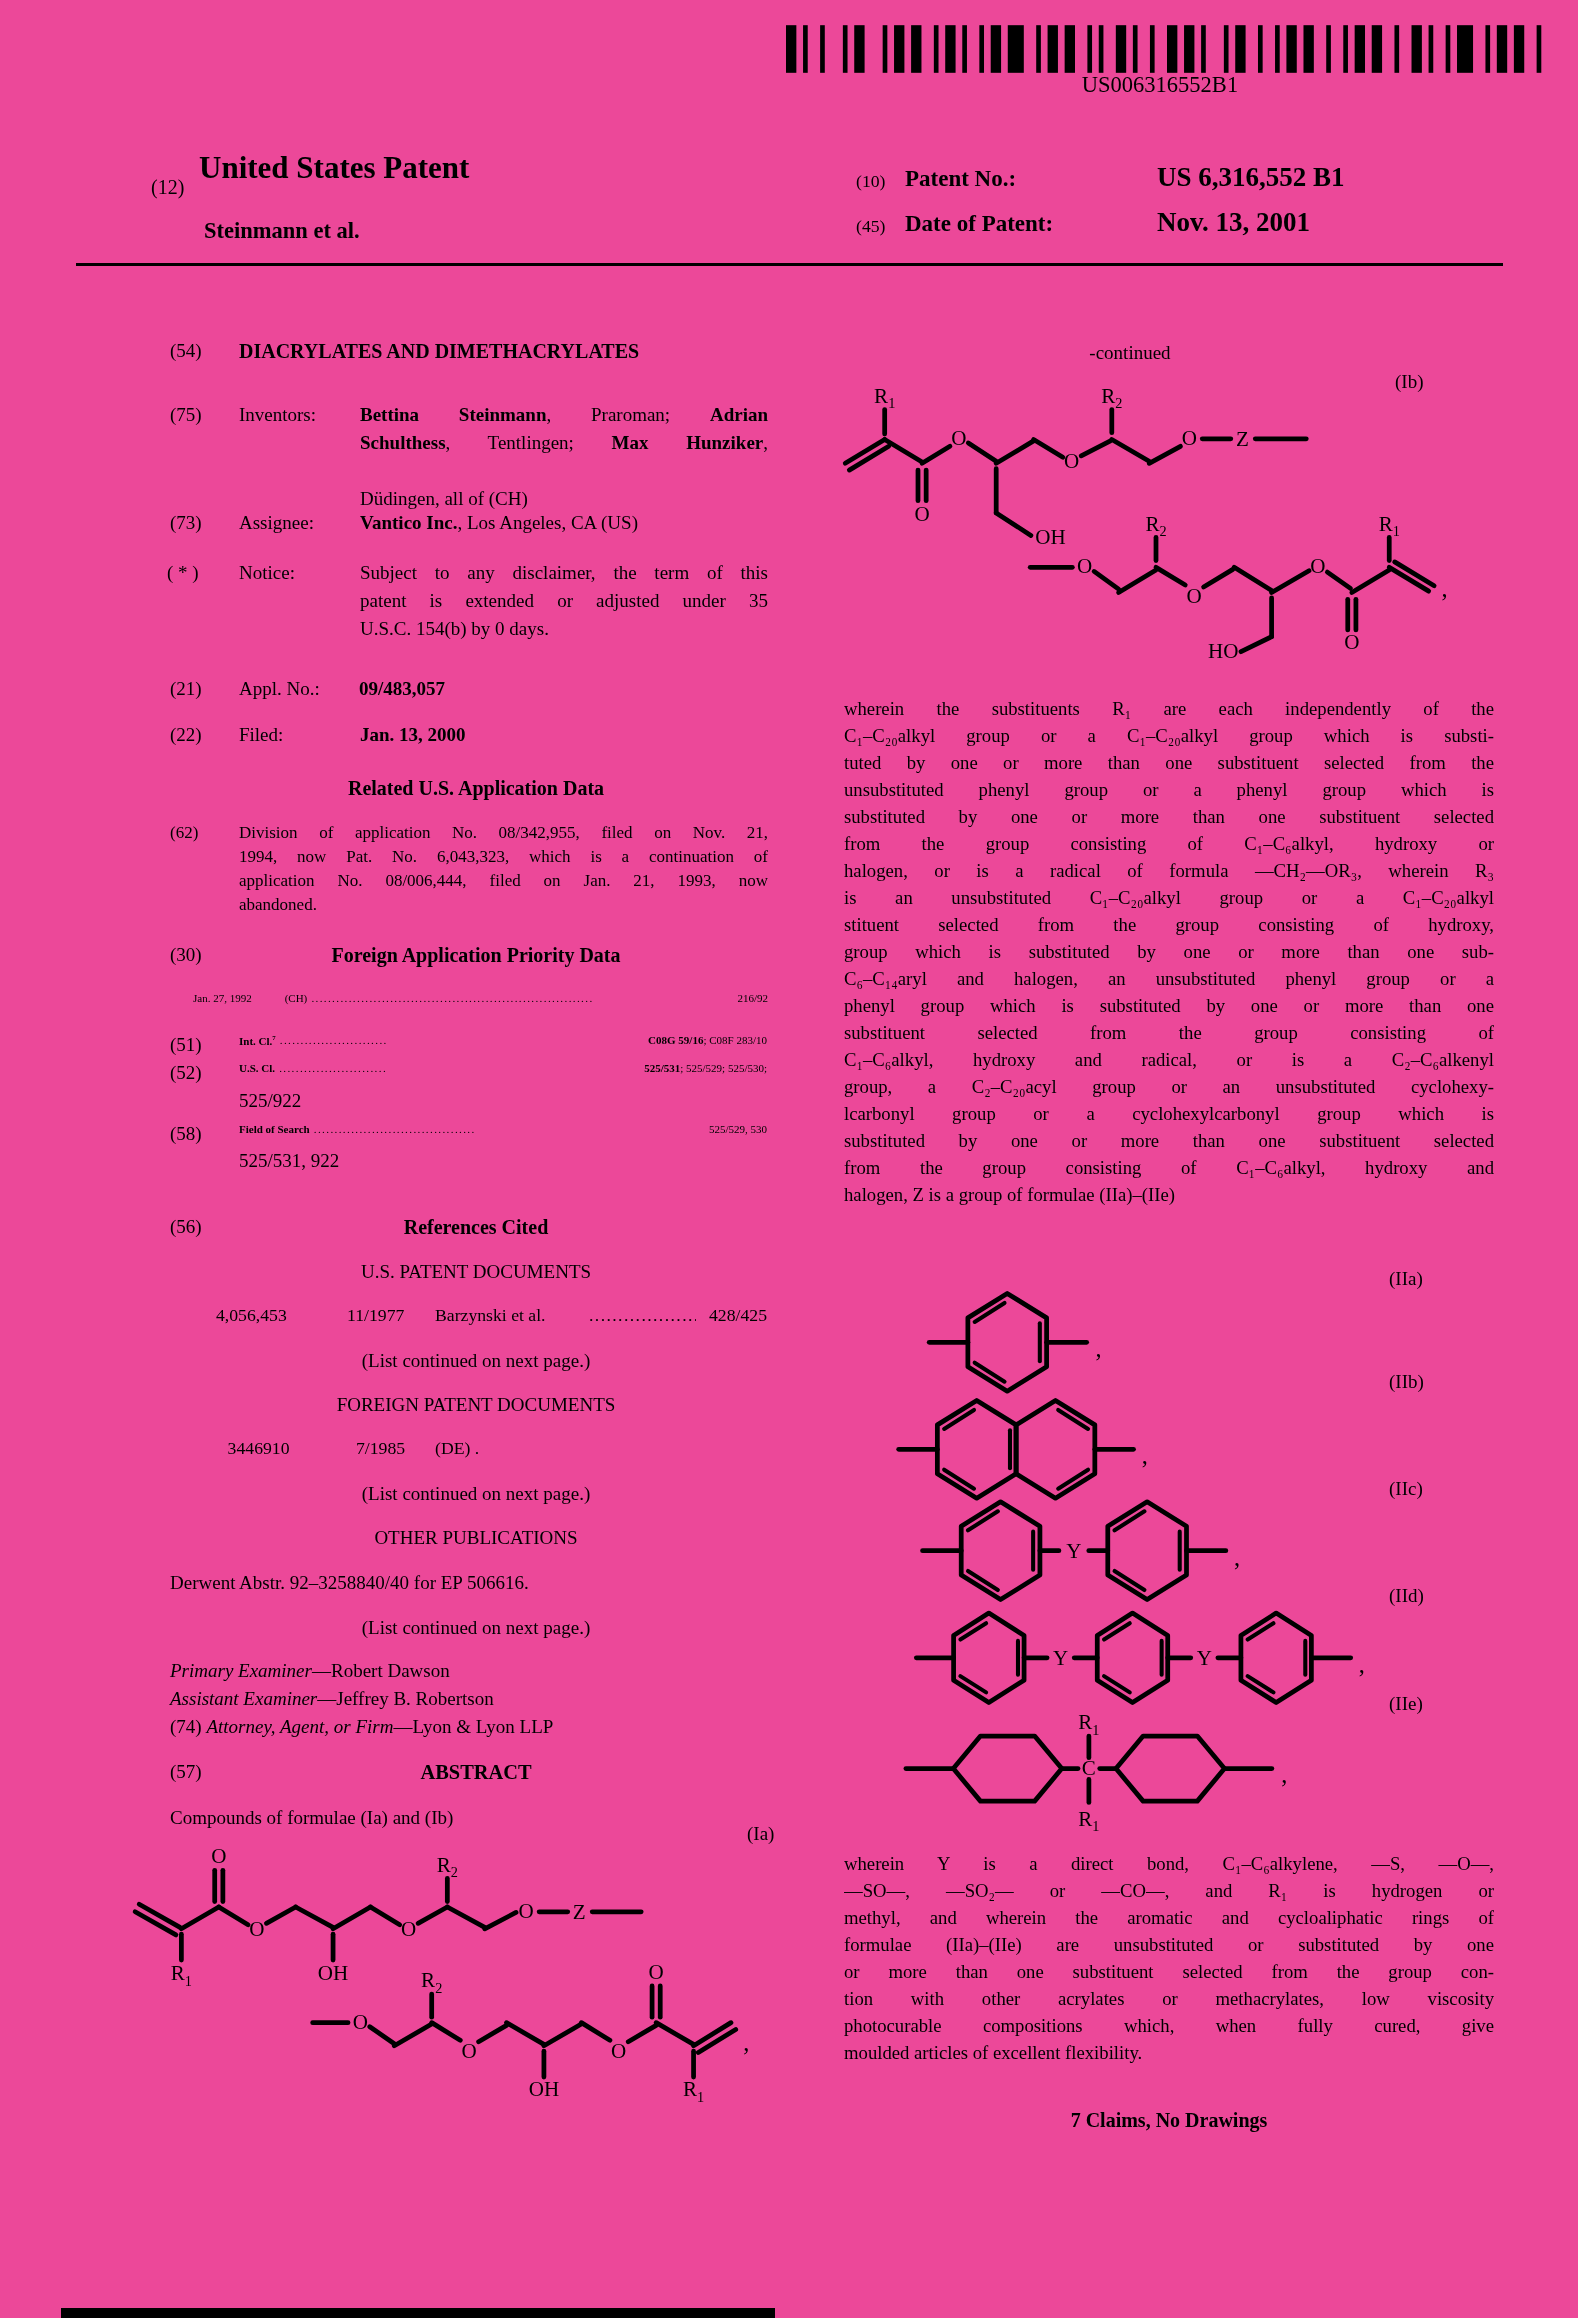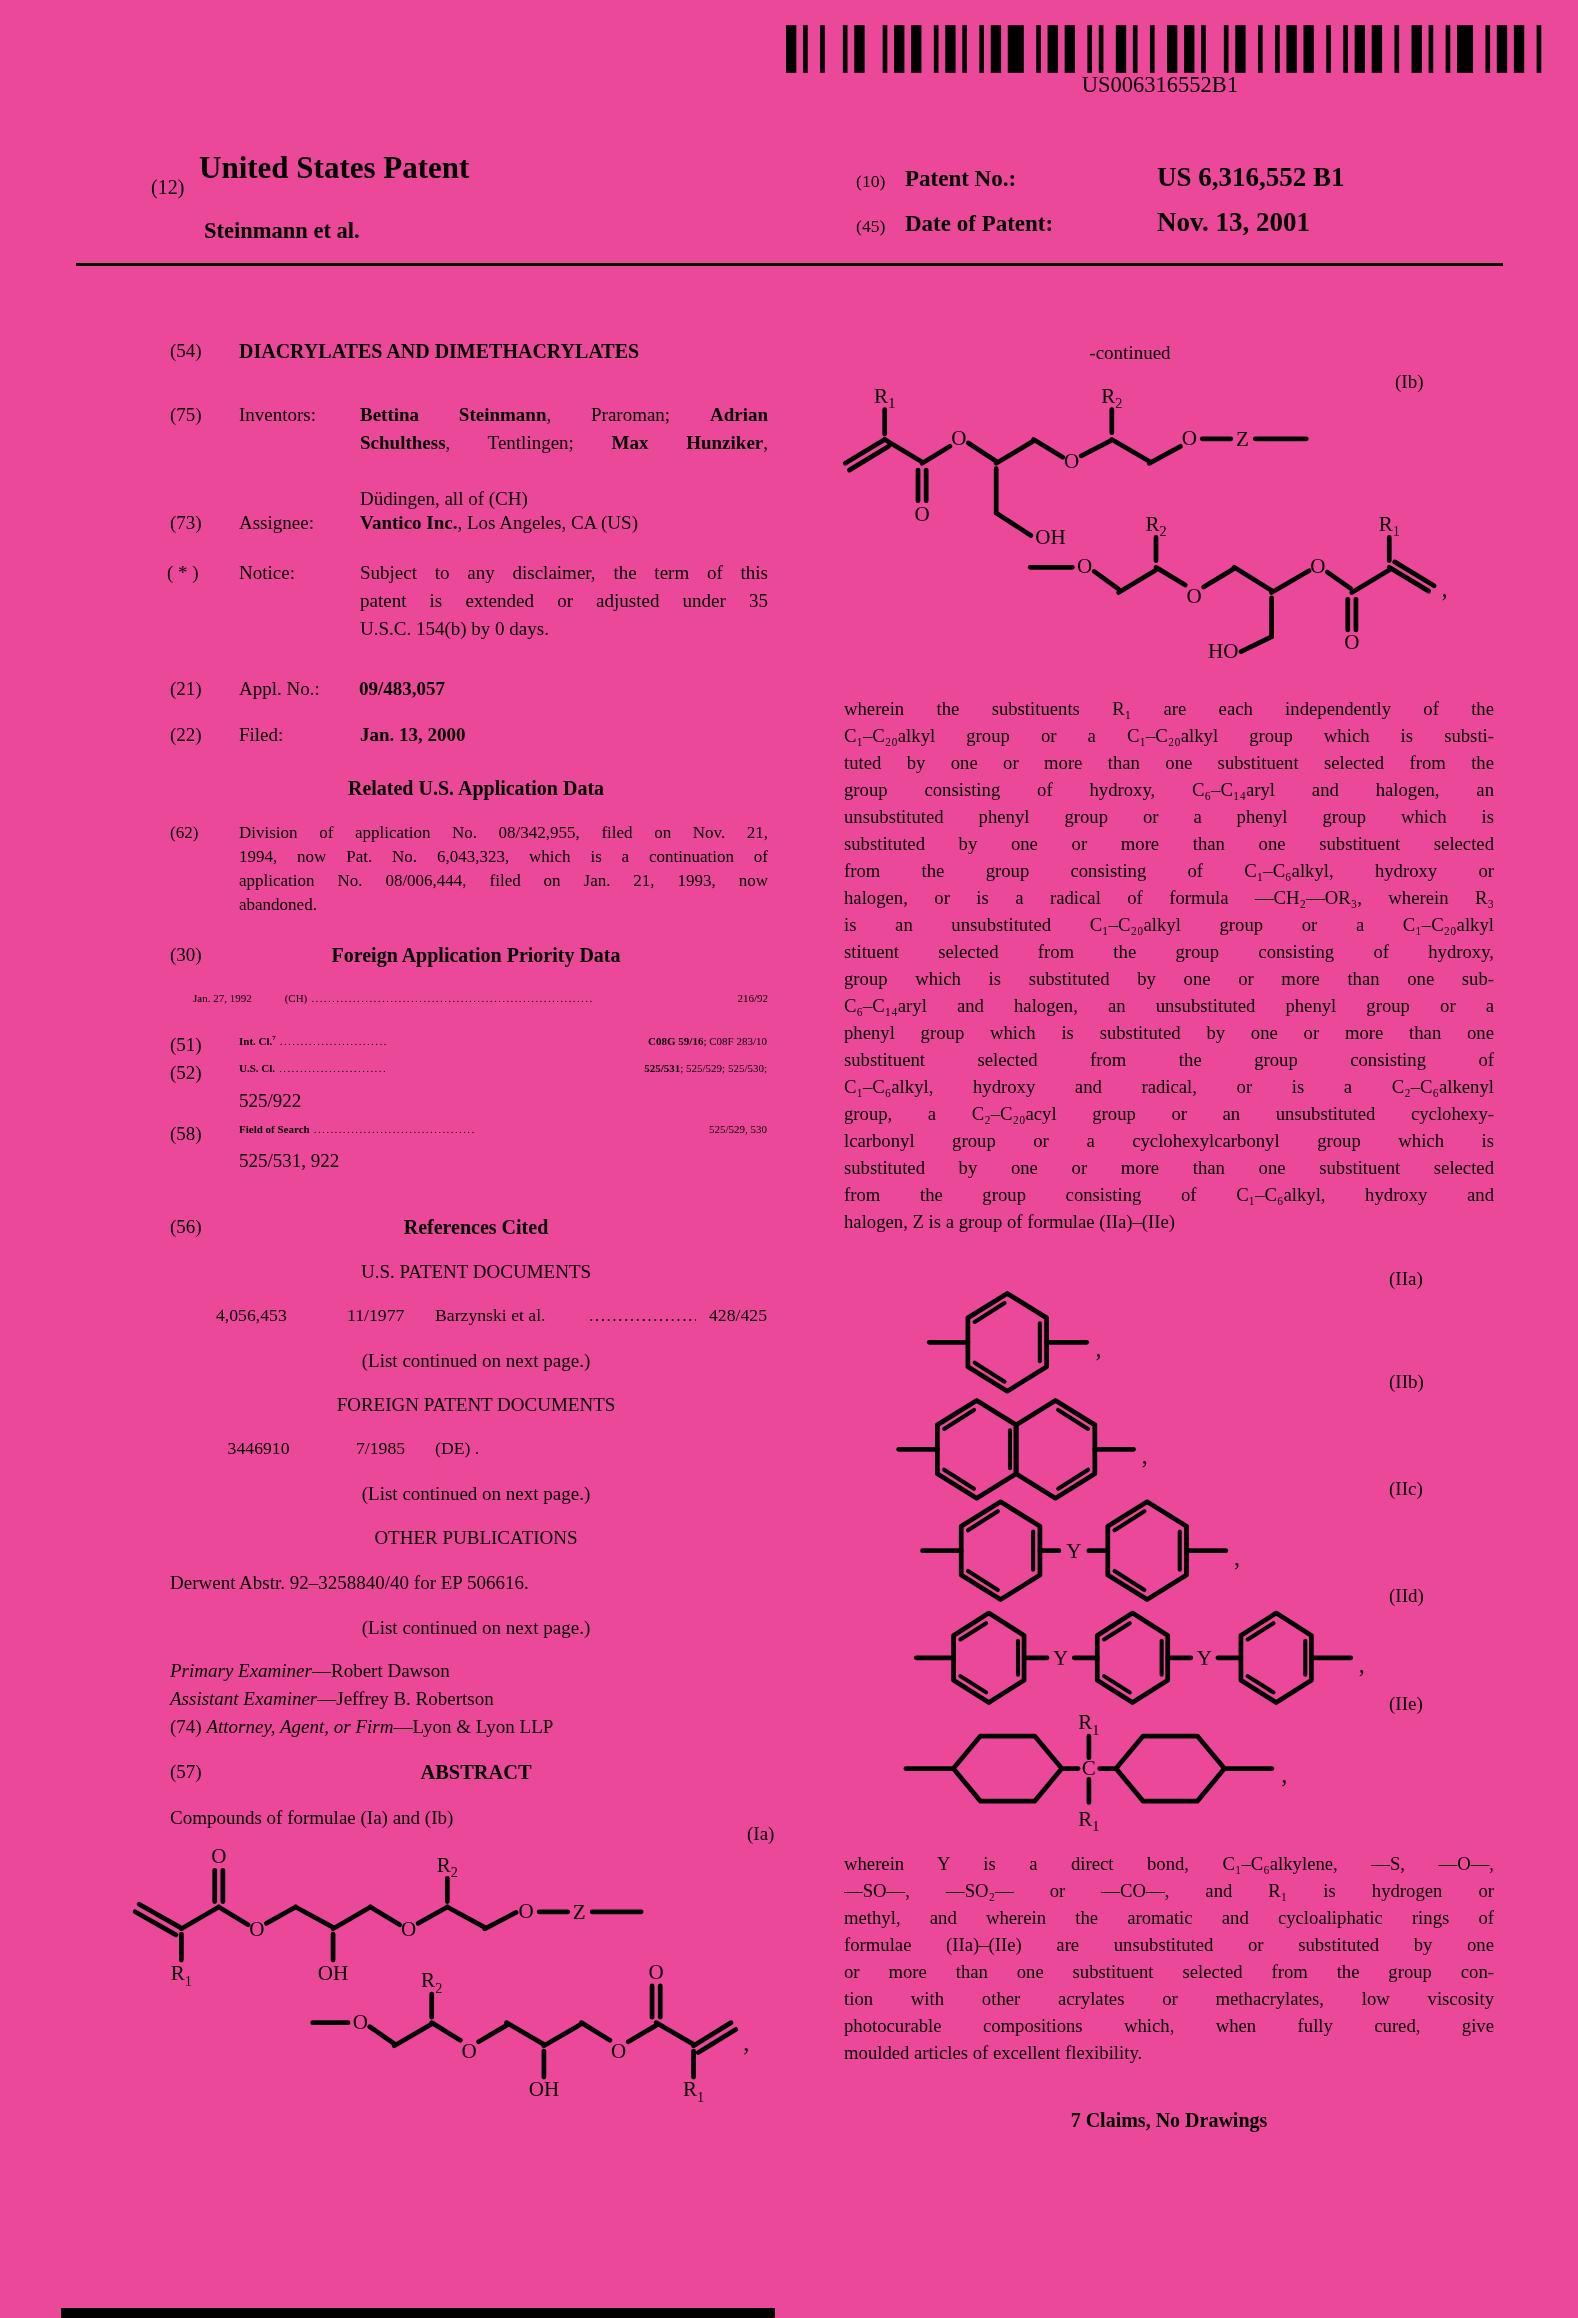--- a/index.html
+++ b/index.html
@@ -15,21 +15,21 @@
   .just{text-align:justify;text-align-last:justify;white-space:normal;}
   .plines{position:absolute;font-size:18.7px;}
   .plines > div{height:27px;text-align:justify;text-align-last:justify;overflow:hidden;}
   .plines > div:last-child{text-align-last:left;}
   .slines{position:absolute;font-size:17px;}
   .slines > div{height:24px;text-align:justify;text-align-last:justify;overflow:hidden;}
   .slines > div:last-child{text-align-last:left;}
   .nlines{position:absolute;font-size:19px;}
   .nlines > div{height:28px;text-align:justify;text-align-last:justify;overflow:hidden;}
   .nlines > div:last-child{text-align-last:left;}
-  .frow{position:absolute;display:flex;align-items:flex-end;}
+  .frow{position:absolute;display:flex;align-items:center;}
   .dots{flex:1 1 auto;overflow:hidden;white-space:nowrap;letter-spacing:1.4px;margin:0 4.1px;}
   svg .bond{stroke:#000;stroke-width:7;stroke-linecap:round;fill:none;}
   svg .thin{stroke-width:6;}
   svg .ring{fill:none;stroke:#000;stroke-width:7;stroke-linejoin:round;}
   svg .atom{font-family:"Liberation Serif","DejaVu Serif",serif;font-size:31px;fill:#000;}
   svg .sub{font-size:21px;}
   svg .cm{font-size:36px;}
 </style>
 </head>
 <body>
@@ -325,21 +325,20 @@
     <text class="atom" x="713" y="287" text-anchor="middle"><tspan>O</tspan></text>
     <text class="atom" x="763" y="398" text-anchor="middle"><tspan>O</tspan></text>
     <text class="atom" x="818" y="224" text-anchor="middle"><tspan>R</tspan><tspan class="sub" dy="8">1</tspan></text>
     <text class="atom cm" x="895" y="322"><tspan>,</tspan></text>
   </svg>
 
   <div class="plines" style="left:844px;top:698px;width:650px">
       <div>wherein the substituents R₁ are each independently of the</div>
       <div>C₁–C₂₀alkyl group or a C₁–C₂₀alkyl group which is substi-</div>
       <div>tuted by one or more than one substituent selected from the</div>
-      <div>group consisting of hydroxy, C₆–C₁₄aryl and halogen, an</div>
       <div>unsubstituted phenyl group or a phenyl group which is</div>
       <div>substituted by one or more than one substituent selected</div>
       <div>from the group consisting of C₁–C₆alkyl, hydroxy or</div>
       <div>halogen, or is a radical of formula —CH₂—OR₃, wherein R₃</div>
       <div>is an unsubstituted C₁–C₂₀alkyl group or a C₁–C₂₀alkyl</div>
       <div>stituent selected from the group consisting of hydroxy,</div>
       <div>group which is substituted by one or more than one sub-</div>
       <div>C₆–C₁₄aryl and halogen, an unsubstituted phenyl group or a</div>
       <div>phenyl group which is substituted by one or more than one</div>
       <div>substituent selected from the group consisting of</div>

